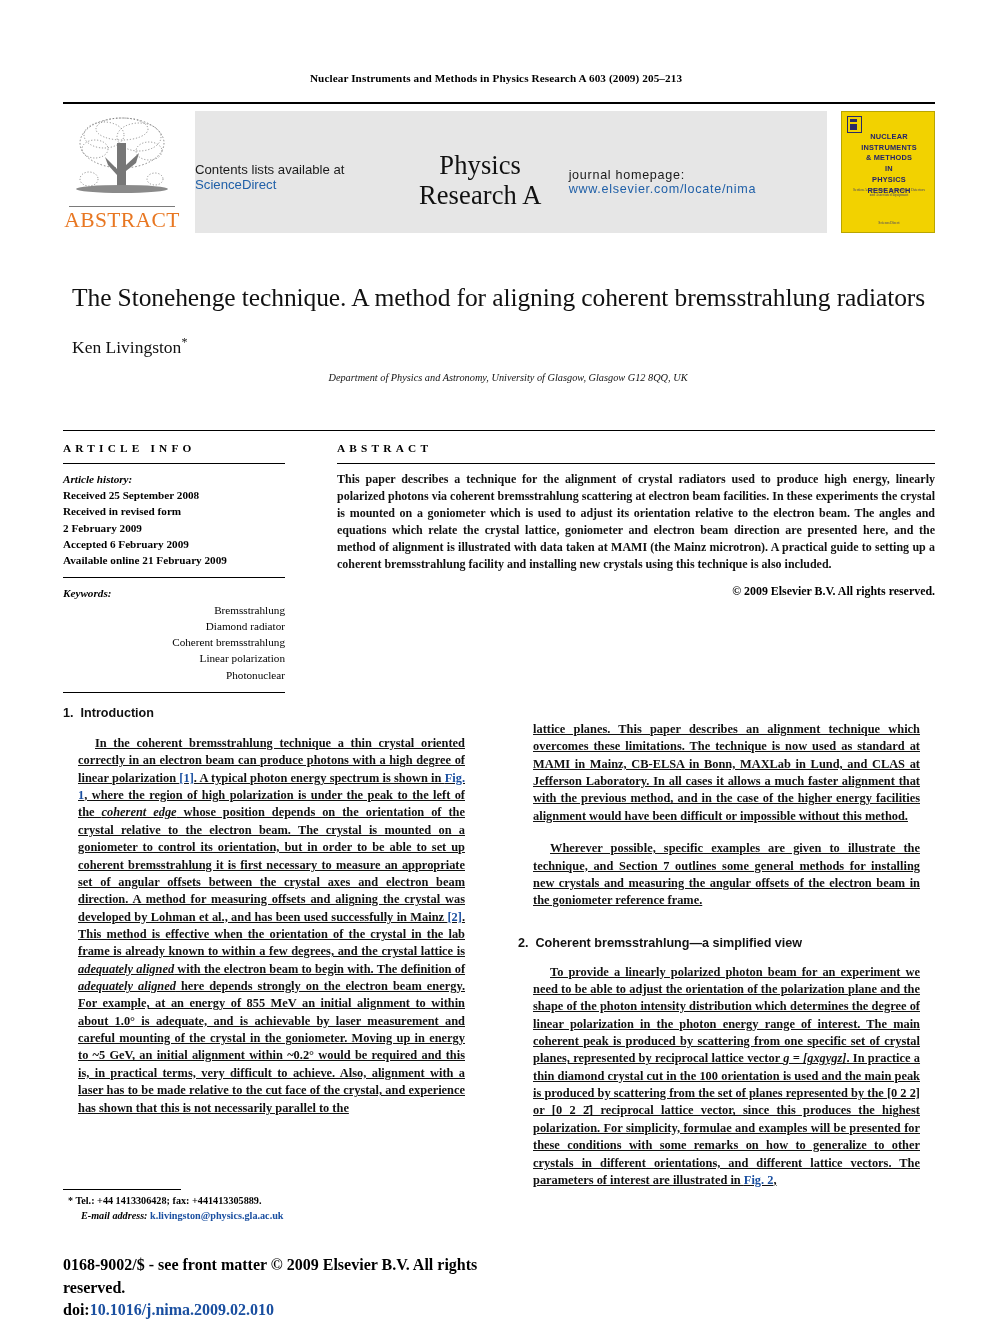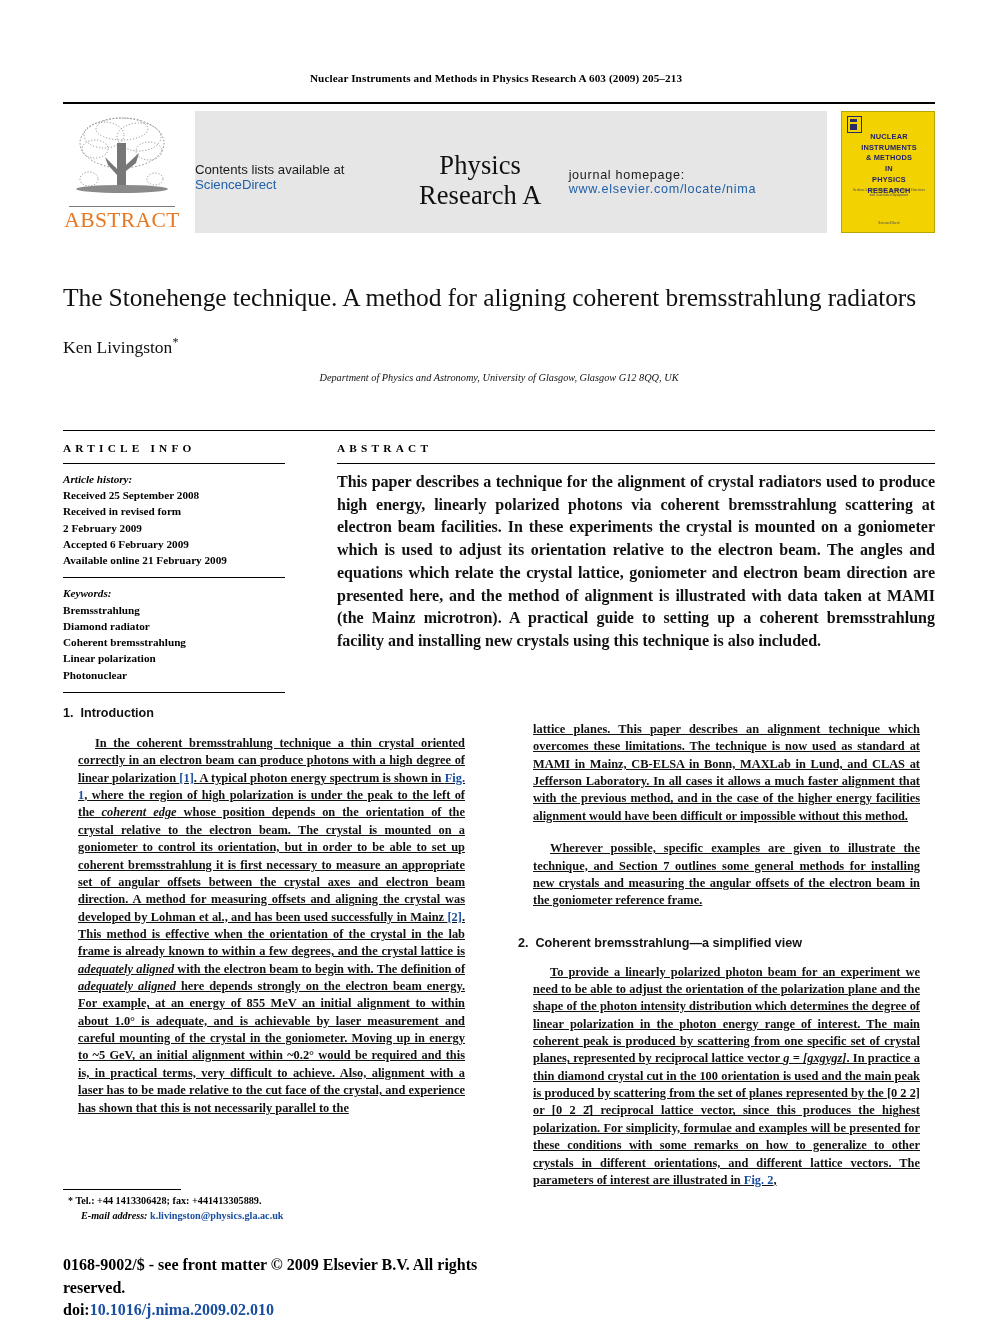--- a/index.html
+++ b/index.html
@@ -176,21 +176,21 @@
     left: 0; bottom: 7px;
     width: 94px;
     text-align: center;
     color: #3b3b70;
     font-size: 3.8px;
   }
 
   
   .title-block {
     position: absolute;
-    left: 63px;
+    left: 72px;
     top: 282px;
     width: 872px;
   }
   .paper-title {
     font-family: "Liberation Serif", serif;
     font-size: 25.5px;
     line-height: 1.28;
     color: #111;
     margin: 0;
     font-weight: normal;
@@ -251,24 +251,24 @@
     font-weight: bold;
     font-size: 11.2px;
     line-height: 1.45;
   }
   .info-line {
     font-size: 11.2px;
     line-height: 1.45;
     font-weight: bold;
   }
   .history-block { margin-bottom: 7px; }
-  .keywords-block .info-line { font-weight: bold; }
+  .keywords-block .info-line { font-weight: normal; text-align: right; }
 
   .abstract-text {
-    font-size: 16px;
+    font-size: 12px;
     line-height: 1.42;
     text-align: justify;
     font-weight: bold;
     color: #111;
   }
   .copyright {
     margin-top: 11px;
     text-align: right;
     font-size: 11.9px;
     font-weight: bold;
@@ -448,20 +448,21 @@
         <div class="info-line">Linear polarization</div>
         <div class="info-line">Photonuclear</div>
       </div>
       <div class="rule-thin"></div>
     </div>
 
     <div class="col-abs">
       <div class="sec-head">ABSTRACT</div>
       <div class="rule-thin"></div>
       <div class="abstract-text">This paper describes a technique for the alignment of crystal radiators used to produce high energy, linearly polarized photons via coherent bremsstrahlung scattering at electron beam facilities. In these experiments the crystal is mounted on a goniometer which is used to adjust its orientation relative to the electron beam. The angles and equations which relate the crystal lattice, goniometer and electron beam direction are presented here, and the method of alignment is illustrated with data taken at MAMI (the Mainz microtron). A practical guide to setting up a coherent bremsstrahlung facility and installing new crystals using this technique is also included.</div>
+      <div class="copyright">© 2009 Elsevier B.V. All rights reserved.</div>
     </div>
 
   </div>
 
   <div class="body-cols">
 
     <div class="bcol">
       <div class="sec-title">
         <span class="num">1.</span><span>Introduction</span>
       </div>

